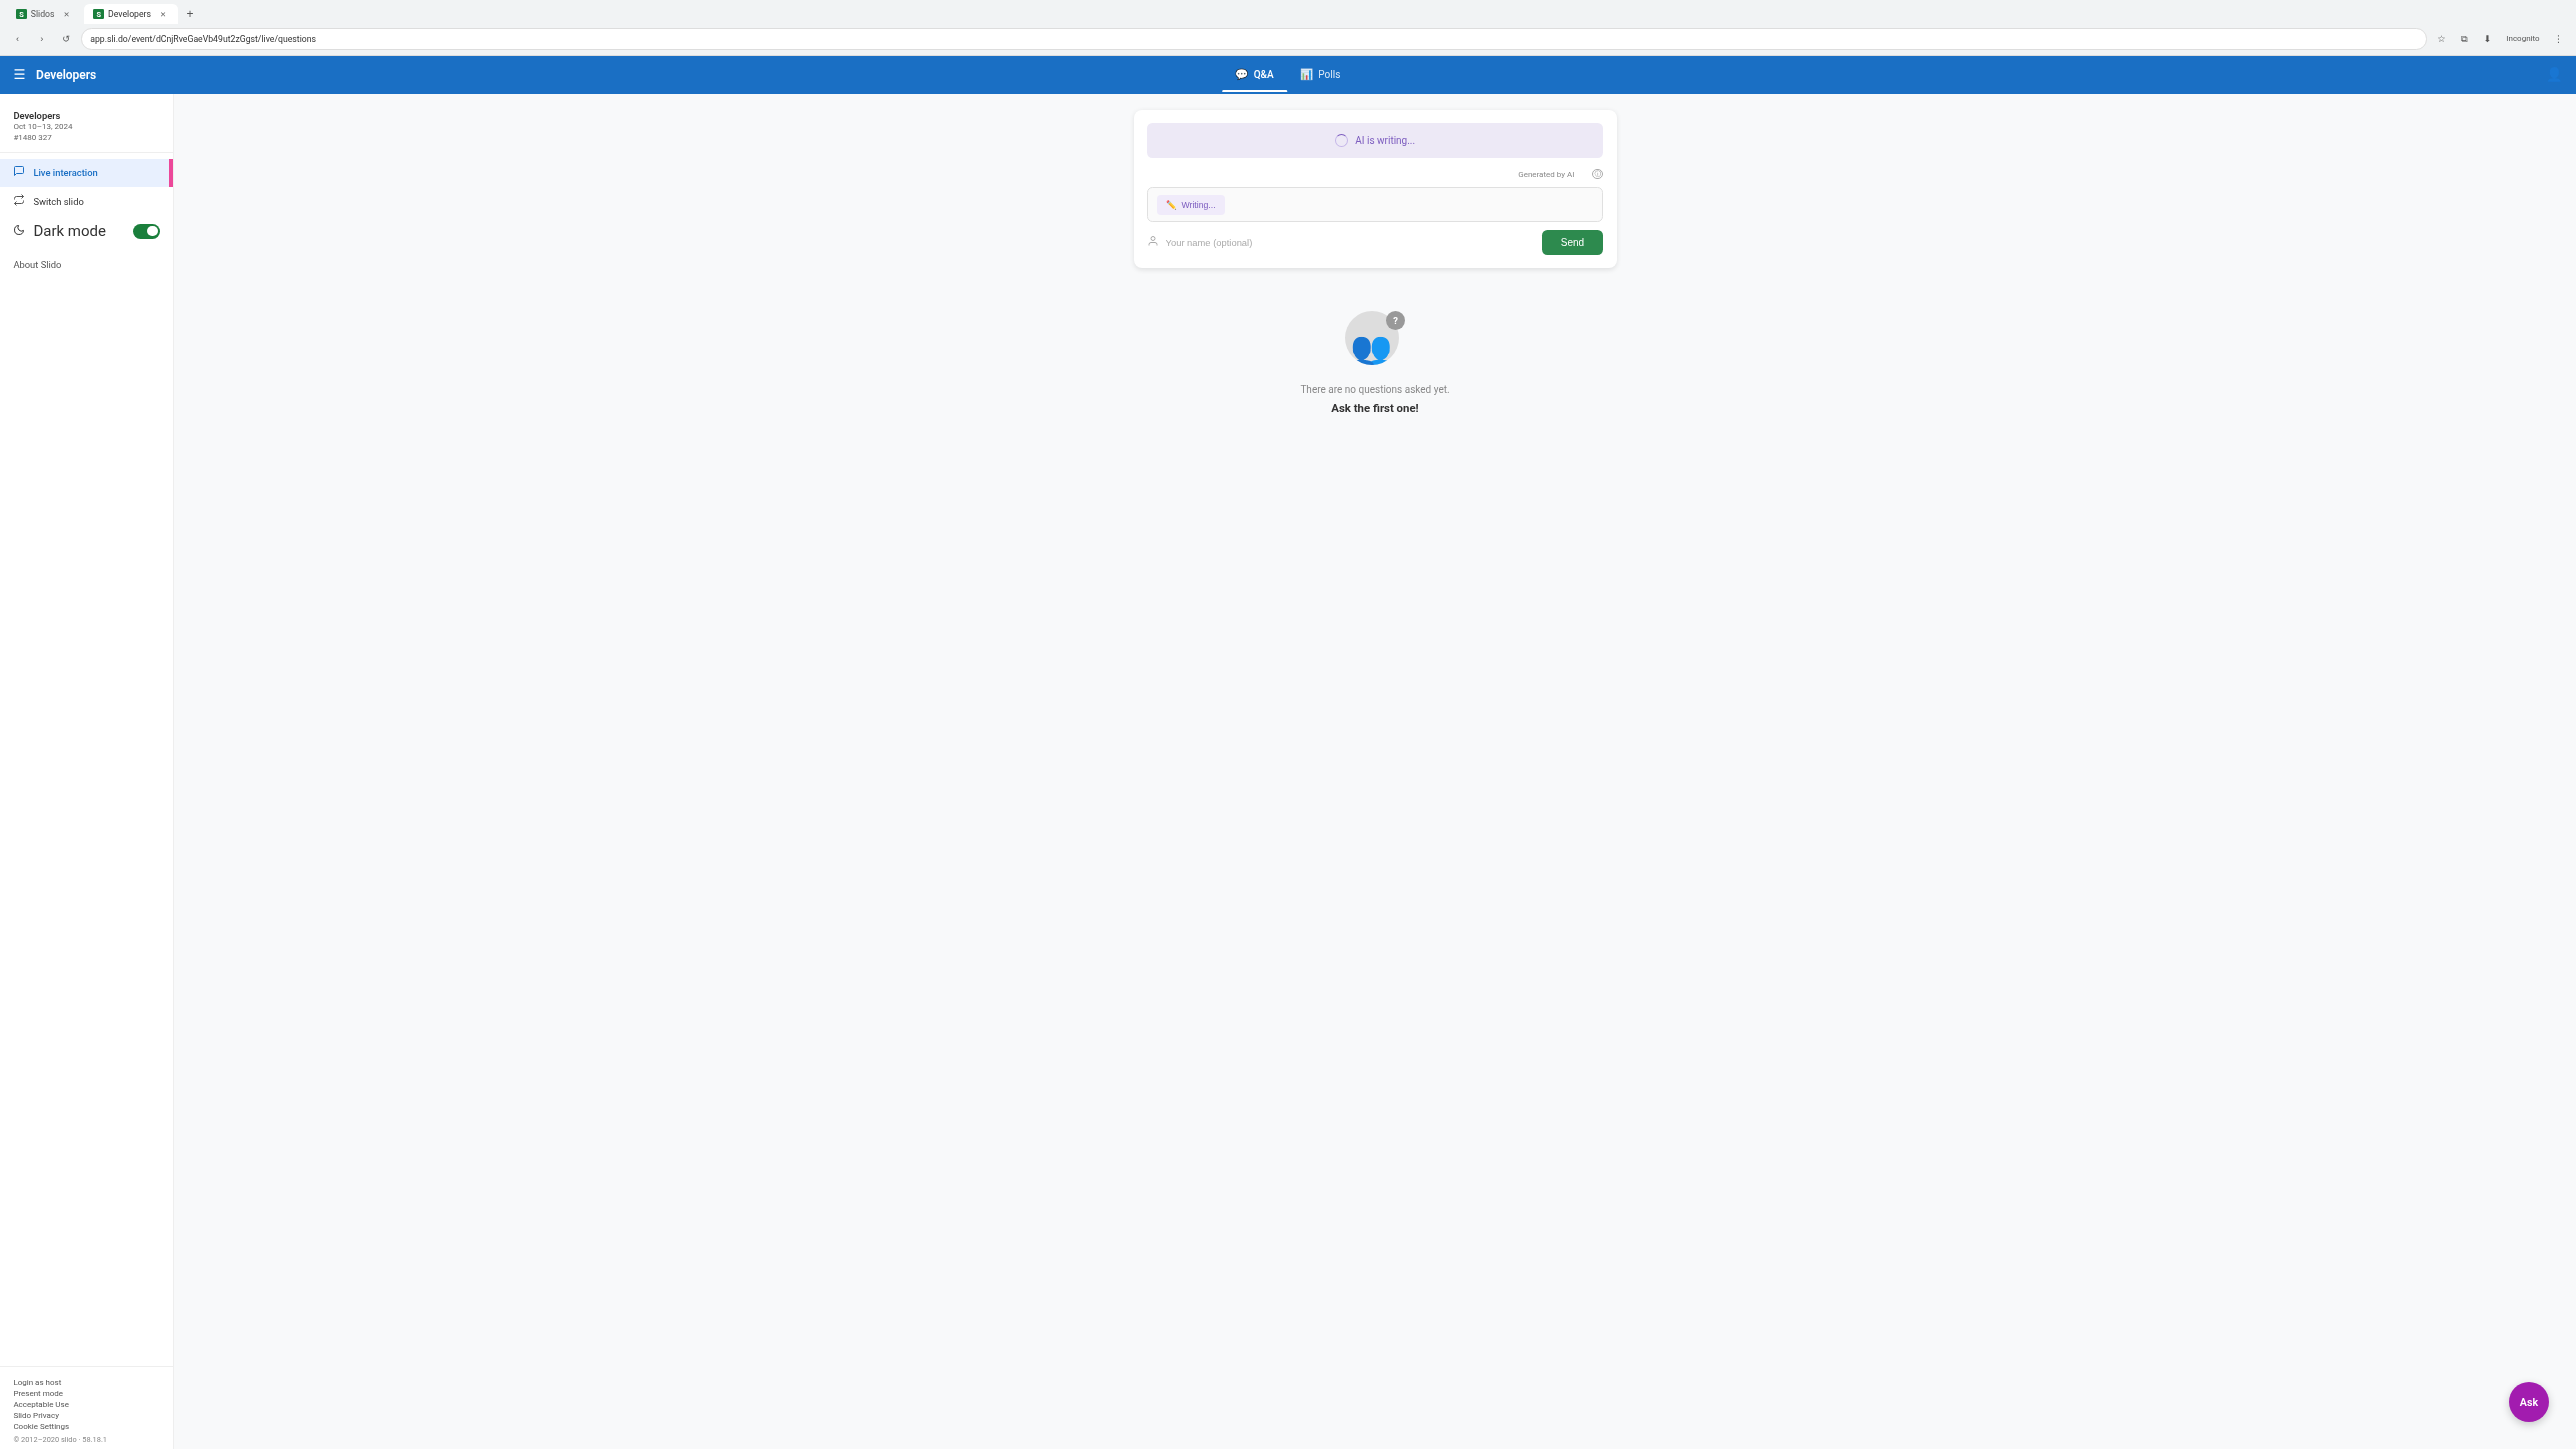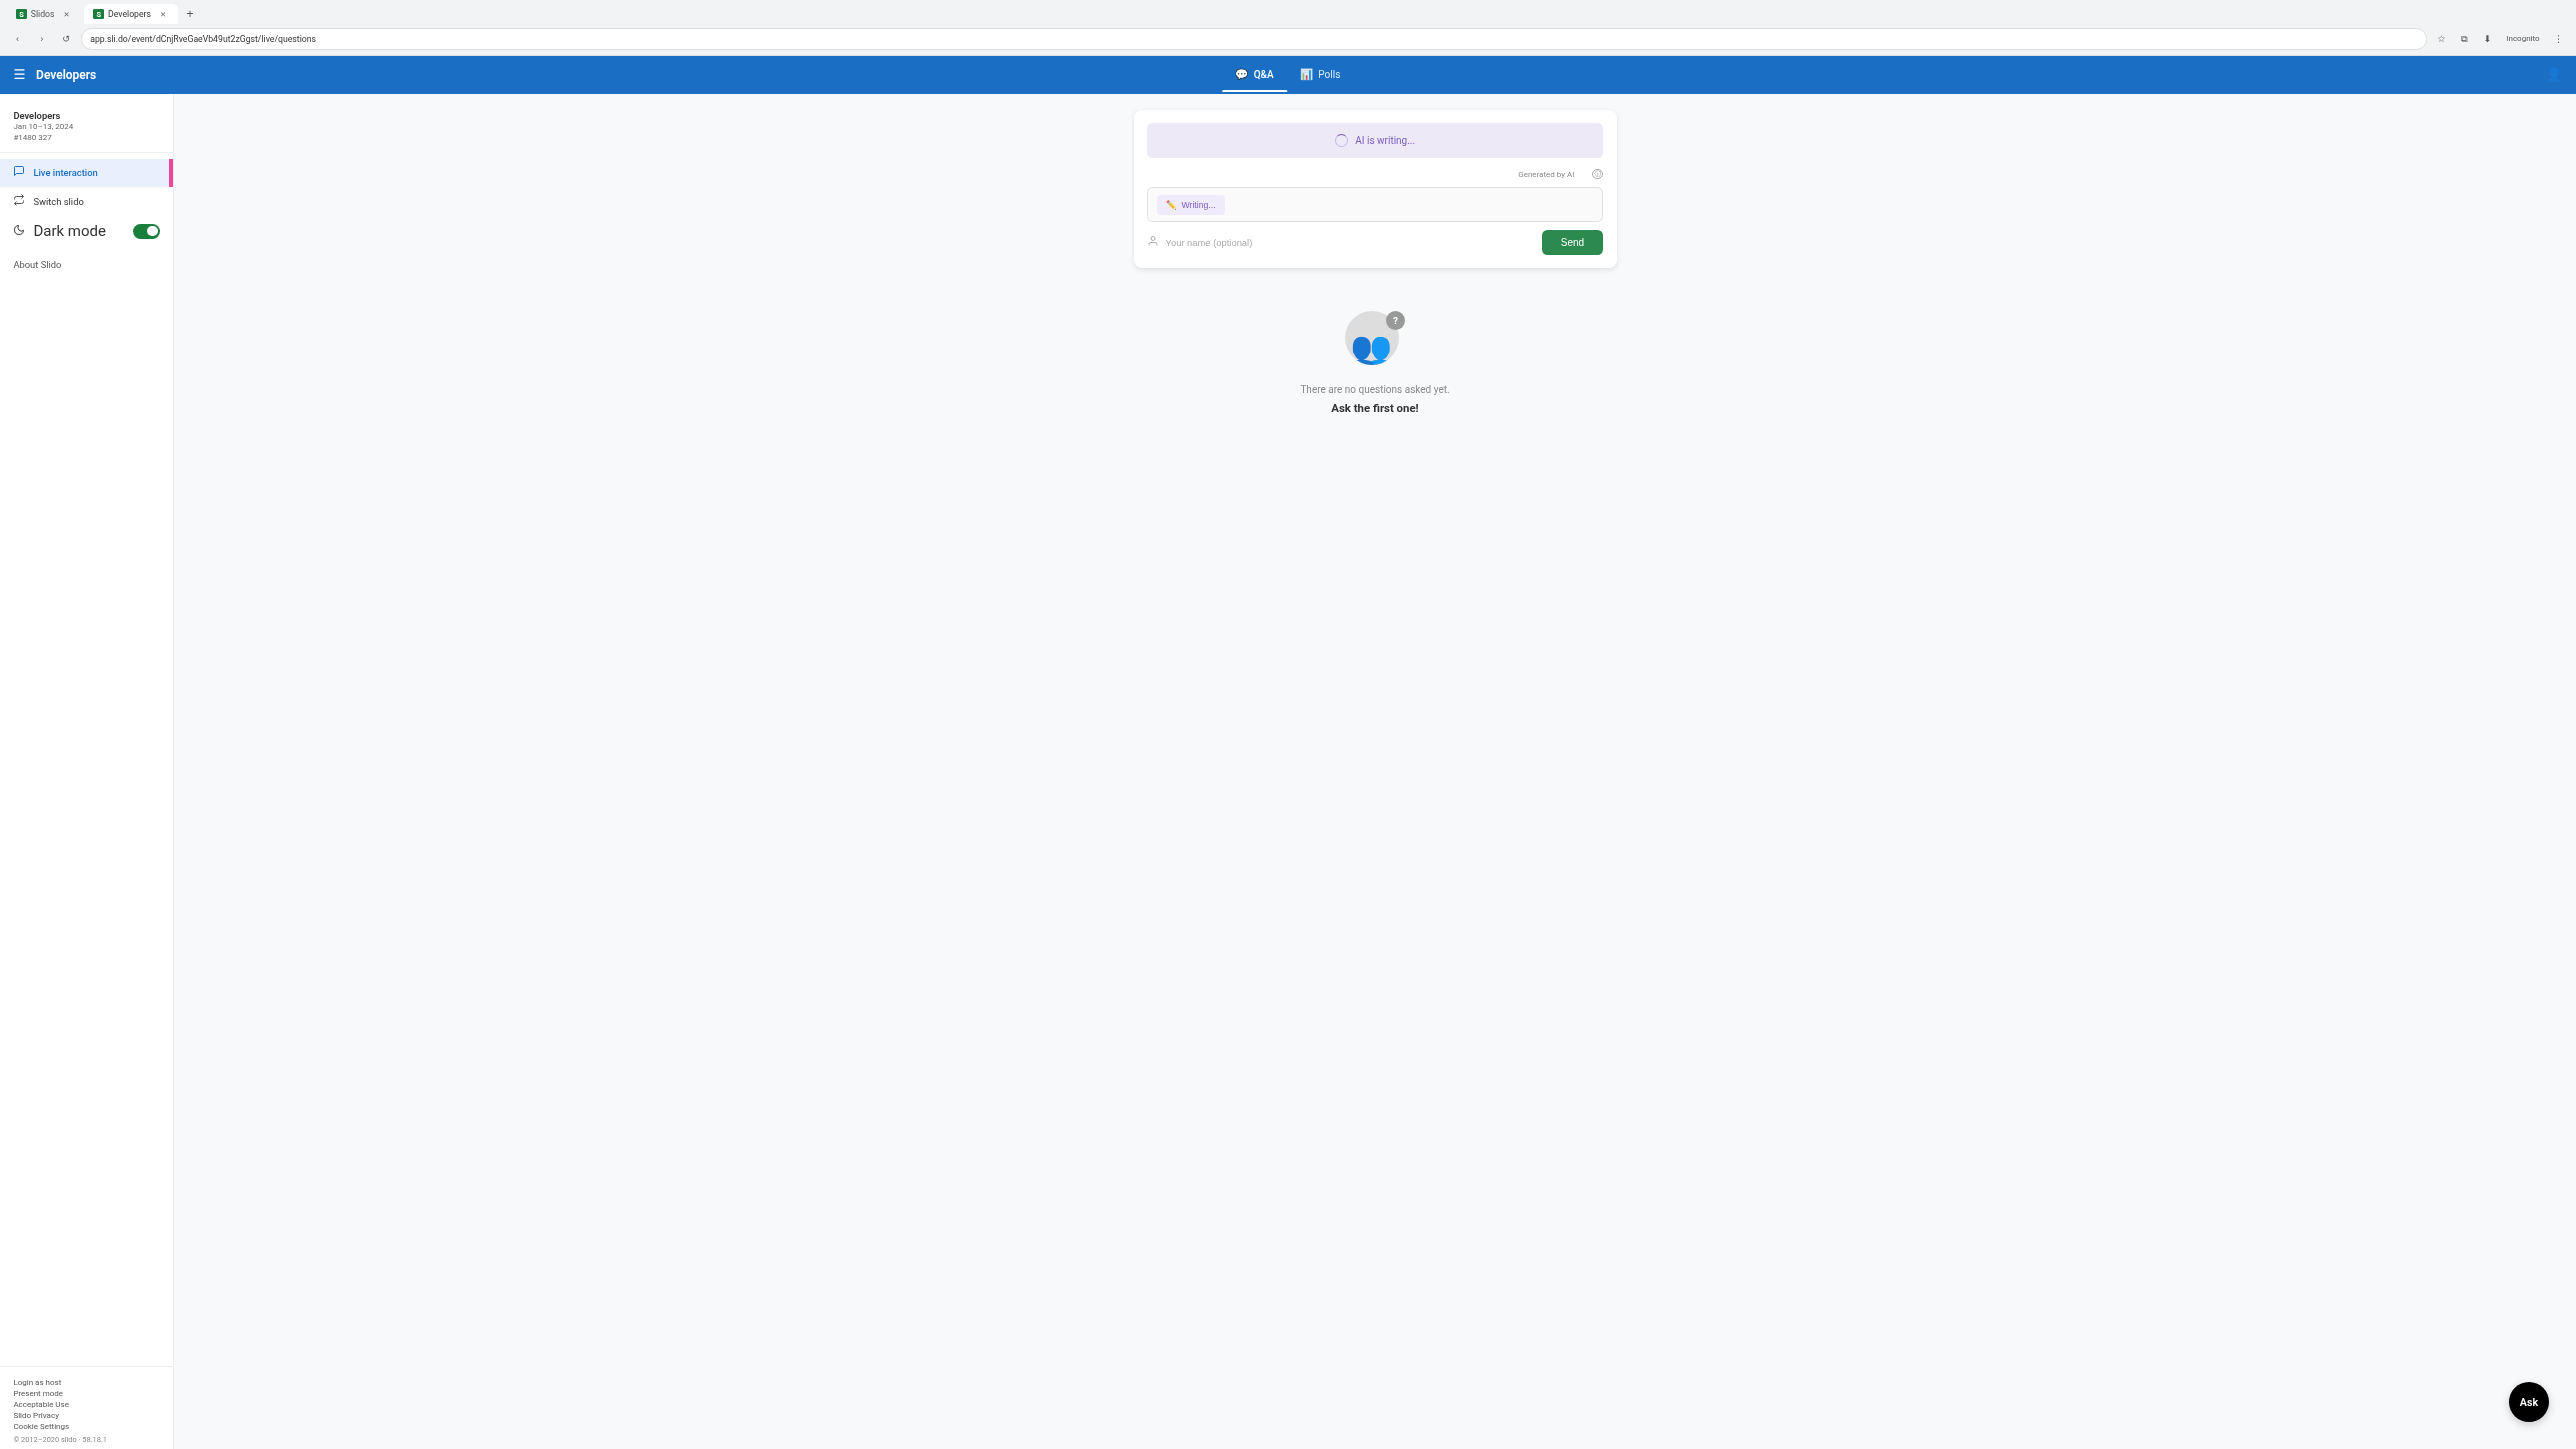--- a/index.html
+++ b/index.html
@@ -79,21 +79,21 @@
     
     .empty-state { display: flex; flex-direction: column; align-items: center; justify-content: center; padding: 27px 13.4px; text-align: center; }
     .empty-illustration { width: 60px; height: 60px; position: relative; margin-bottom: 13.4px; }
     .people-circle { width: 54px; height: 54px; border-radius: 50%; background: #ddd; display: flex; align-items: flex-end; justify-content: center; overflow: hidden; }
     .people-silhouette { font-size: 34px; color: #bbb; line-height: 1; }
     .question-badge { position: absolute; top: 0; right: 0; width: 19px; height: 19px; background: #999; border-radius: 50%; display: flex; align-items: center; justify-content: center; color: #fff; font-size: 9.4px; font-weight: bold; }
     .empty-text { color: #888; font-size: 10px; margin-bottom: 5.4px; }
     .empty-cta { color: #333; font-size: 11.4px; font-weight: 700; }
 
     
-    .ask-fab { position: fixed; bottom: 27px; right: 27px; width: 40px; height: 40px; background: #000000; border-radius: 50%; display: flex; align-items: center; justify-content: center; color: #fff; font-size: 10.7px; font-weight: 600; cursor: pointer; box-shadow: 0 2.7px 8px rgba(0,0,0,0.2); }
+    .ask-fab { position: fixed; bottom: 27px; right: 27px; width: 40px; height: 40px; background: #a21caf; border-radius: 50%; display: flex; align-items: center; justify-content: center; color: #fff; font-size: 10.7px; font-weight: 600; cursor: pointer; box-shadow: 0 2.7px 8px rgba(0,0,0,0.2); }
   </style>
 </head>
 <body>
 
 <div class="browser-chrome">
   <div class="browser-title-bar">
 
     <div class="browser-tab">
       <div class="tab-favicon green">S</div>
       <span>Slidos</span>
@@ -141,21 +141,21 @@
   </div>
 
   <span class="account-icon">👤</span>
 </div>
 
 <div class="main-layout">
 
   <div class="sidebar">
     <div class="sidebar-event-info">
       <div class="sidebar-event-name">Developers</div>
-      <div class="sidebar-event-date">Jan 10–13, 2024</div>
+      <div class="sidebar-event-date">Oct 10–13, 2024</div>
       <div class="sidebar-event-id">#1480 327</div>
     </div>
 
     <div class="sidebar-nav">
       <div class="sidebar-item active">
         <span class="item-icon">
           <svg width="12" height="12" viewBox="0 0 24 24" fill="none" stroke="currentColor" stroke-width="2">
             <path d="M21 15a2 2 0 01-2 2H7l-4 4V5a2 2 0 012-2h14a2 2 0 012 2z"></path>
           </svg>
         </span>

